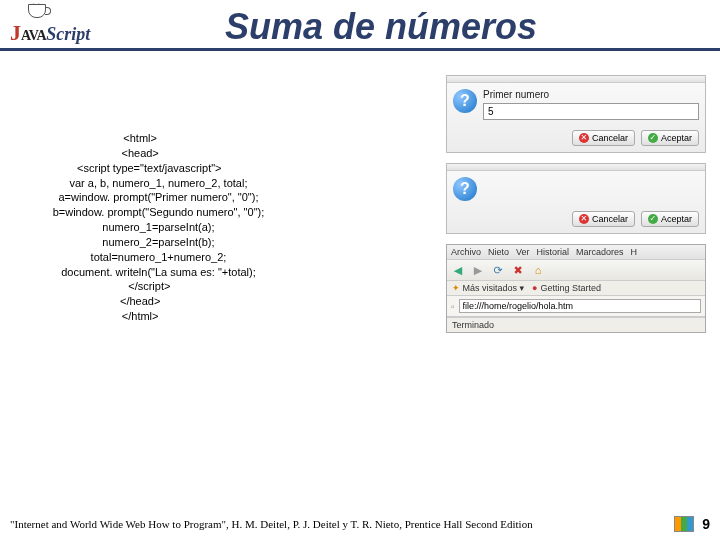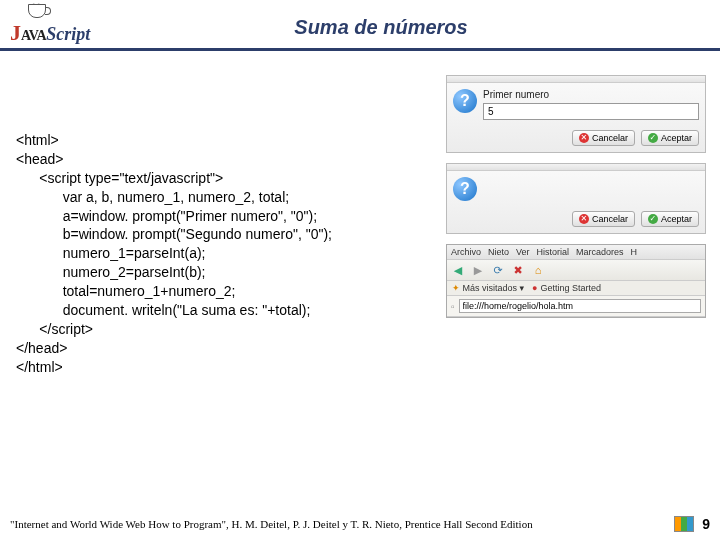--- a/index.html
+++ b/index.html
@@ -6,21 +6,21 @@
   body {
     width: 720px;
     height: 540px;
     background: #ffffff;
     font-family: Arial, sans-serif;
     position: relative;
     overflow: hidden;
   }
   .slide-header {
     display: flex;
-    align-items: center;
+    align-items: flex-end;
     padding: 6px 10px 0 10px;
     border-bottom: 3px solid #2c3e6a;
     gap: 12px;
   }
   .logo {
     width: 90px;
     height: 42px;
     position: relative;
   }
   .logo-text {
@@ -57,40 +57,41 @@
   .steam {
     position: absolute;
     top: -10px;
     left: 22px;
     font-size: 10px;
     color: #888;
   }
   .title {
     flex: 1;
     text-align: center;
-    font-size: 20px;
+    font-size: 36px;
     font-style: italic;
     font-weight: bold;
     color: #2c3e6a;
     padding-right: 60px;
   }
   .body-area {
     position: relative;
     width: 100%;
     height: 430px;
   }
   .code {
     position: absolute;
     left: 16px;
     top: 80px;
     font-family: Arial, sans-serif;
-    font-size: 14px;
+    font-size: 11px;
     line-height: 1.35;
     color: #000;
     white-space: pre;
+    text-align: center;
   }
   .dialogs {
     position: absolute;
     right: 14px;
     top: 24px;
     width: 260px;
     display: flex;
     flex-direction: column;
     gap: 10px;
   }
@@ -338,20 +339,21 @@
         </span>
         <span class="bk-item">
           <span style="color:#c33">●</span>
           <span>Getting Started</span>
         </span>
       </div>
       <div class="br-url">
         <span style="color:#888;font-size:10px">▫</span>
         <input class="url-input" value="file:///home/rogelio/hola.htm" style="">
       </div>
+      <div class="br-status">Terminado</div>
     </div>
 
   </div>
 </div>
 
 <div class="footer">
   <div class="foot-cite">"Internet and World Wide Web How to Program", H. M. Deitel, P. J. Deitel y T. R. Nieto, Prentice Hall Second Edition</div>
   <div class="foot-logo"></div>
   <div class="page-num">9</div>
 </div>

